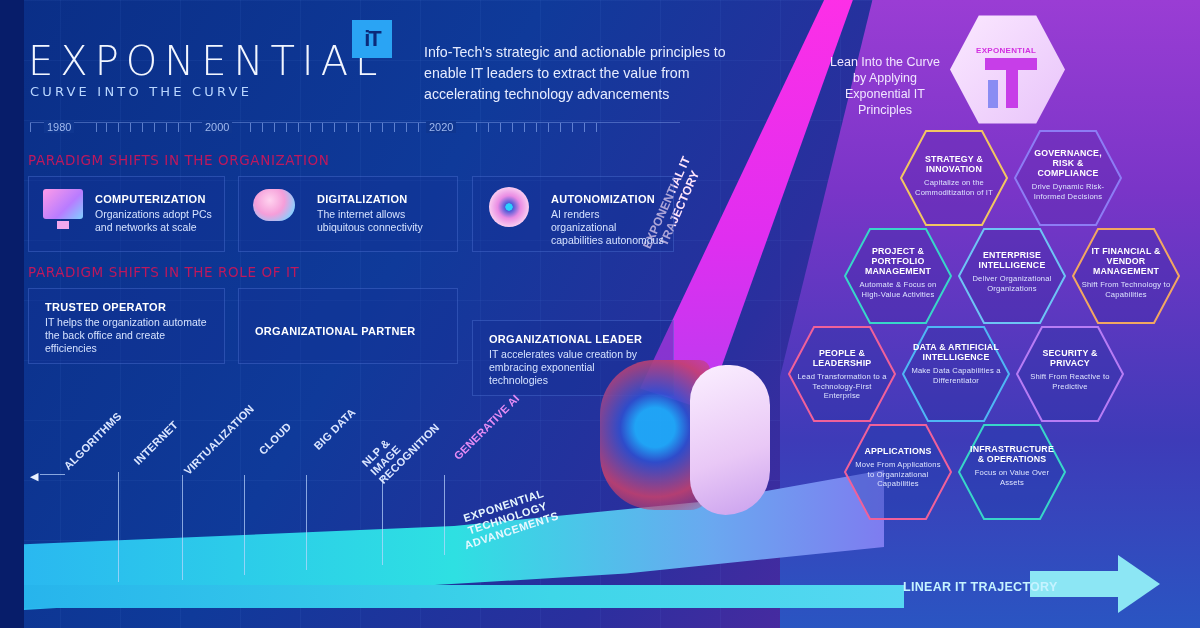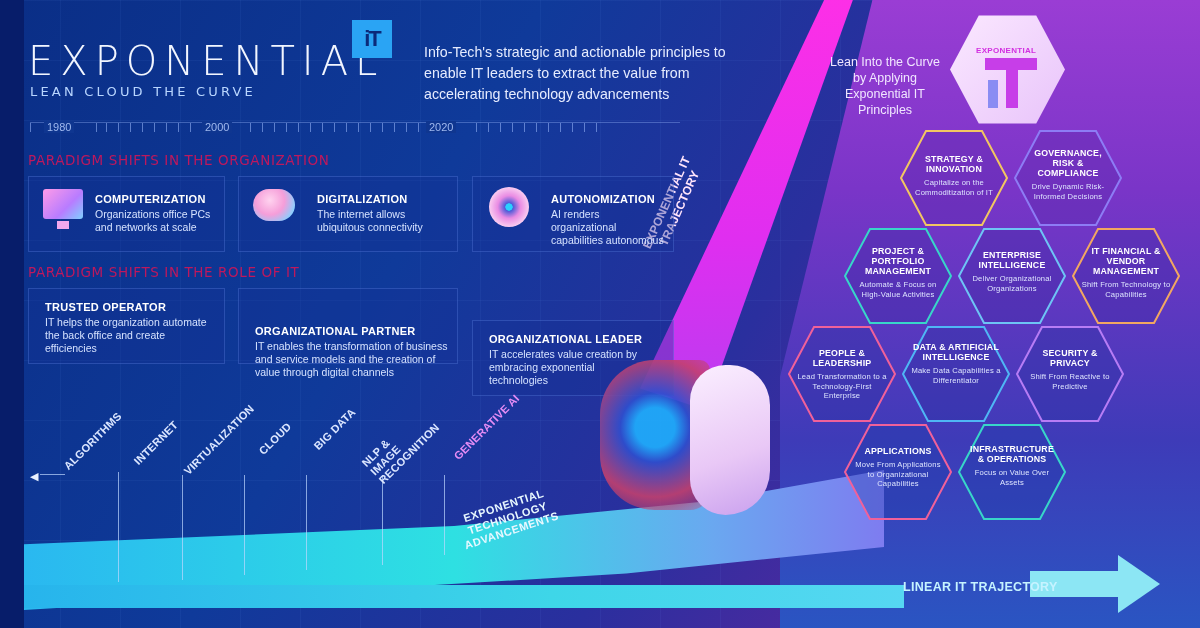--- a/index.html
+++ b/index.html
@@ -79,21 +79,21 @@
 <div class="abs cyan-band"></div>
 <div class="abs bottom-band"></div>
 <div class="abs arrow-shaft"></div>
 <div class="abs arrow-head"></div>
 <div class="abs linear-label">LINEAR IT TRAJECTORY</div>
 <div class="abs exp-it-label">EXPONENTIAL IT<br>TRAJECTORY</div>
 <div class="abs eta-label">EXPONENTIAL<br>TECHNOLOGY<br>ADVANCEMENTS</div>
 
 <div class="abs title">EXPONENTIAL</div>
 <div class="abs it-badge">iT</div>
-<div class="abs subtitle">LEAN CLOUD THE CURVE</div>
+<div class="abs subtitle">CURVE INTO THE CURVE</div>
 <div class="abs tagline">Info-Tech's strategic and actionable principles to enable IT leaders to extract the value from accelerating technology advancements</div>
 
 <div class="abs timeline">
   <div class="tick" style="left:0"></div>
   <div class="tick" style="left:66px"></div>
     <div class="tick" style="left:76px"></div>
     <div class="tick" style="left:88px"></div>
     <div class="tick" style="left:100px"></div>
     <div class="tick" style="left:112px"></div>
     <div class="tick" style="left:124px"></div>
@@ -129,21 +129,21 @@
   <span class="tl-label" style="left:14px">1980</span>
   <span class="tl-label" style="left:172px">2000</span>
   <span class="tl-label" style="left:396px">2020</span>
 </div>
 
 <div class="abs sec-head" style="left:28px;top:152px;">PARADIGM SHIFTS IN THE ORGANIZATION</div>
 <div class="card" style="left:28px;top:176px;width:195px;height:74px;">
   <div class="icon-monitor"></div>
   <div style="position:absolute;left:66px;top:16px;">
     <div class="ct">COMPUTERIZATION</div>
-    <div class="cd" style="width:120px">Organizations office PCs and networks at scale</div>
+    <div class="cd" style="width:120px">Organizations adopt PCs and networks at scale</div>
   </div>
 </div>
 <div class="card" style="left:238px;top:176px;width:218px;height:74px;">
   <div class="icon-cloud"></div>
   <div style="position:absolute;left:78px;top:16px;">
     <div class="ct">DIGITALIZATION</div>
     <div class="cd" style="width:120px">The internet allows ubiquitous connectivity</div>
   </div>
 </div>
 <div class="card" style="left:472px;top:176px;width:200px;height:74px;">
@@ -157,21 +157,20 @@
 <div class="abs sec-head" style="left:28px;top:264px;">PARADIGM SHIFTS IN THE ROLE OF IT</div>
 <div class="card" style="left:28px;top:288px;width:195px;height:74px;">
   <div style="position:absolute;left:16px;top:12px;width:170px;">
     <div class="ct">TRUSTED OPERATOR</div>
     <div class="cd">IT helps the organization automate the back office and create efficiencies</div>
   </div>
 </div>
 <div class="card" style="left:238px;top:288px;width:218px;height:74px;">
   <div style="position:absolute;left:16px;top:12px;width:195px;margin-top:24px;">
     <div class="ct">ORGANIZATIONAL PARTNER</div>
-    <div class="cd">IT enables the transformation of business and service models and the creation of value through digital channels</div>
   </div>
 </div>
 <div class="card" style="left:472px;top:288px;width:200px;height:74px;margin-top:32px;">
   <div style="position:absolute;left:16px;top:12px;width:160px;">
     <div class="ct">ORGANIZATIONAL LEADER</div>
     <div class="cd">IT accelerates value creation by embracing exponential technologies</div>
   </div>
 </div>
 
 <div class="abs" style="left:30px;top:470px;width:10px;height:10px;color:#e8f0ff;font-size:11px;">◀</div>

